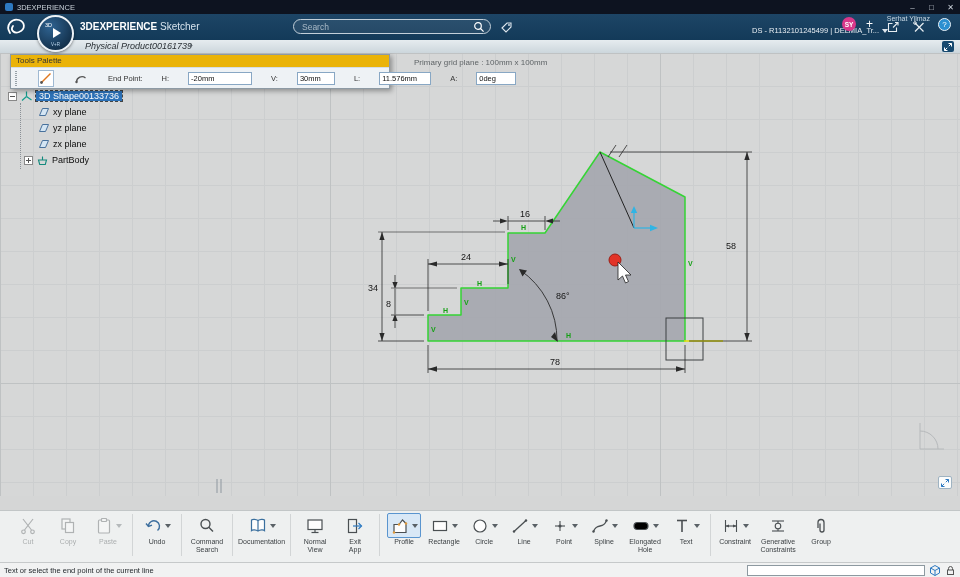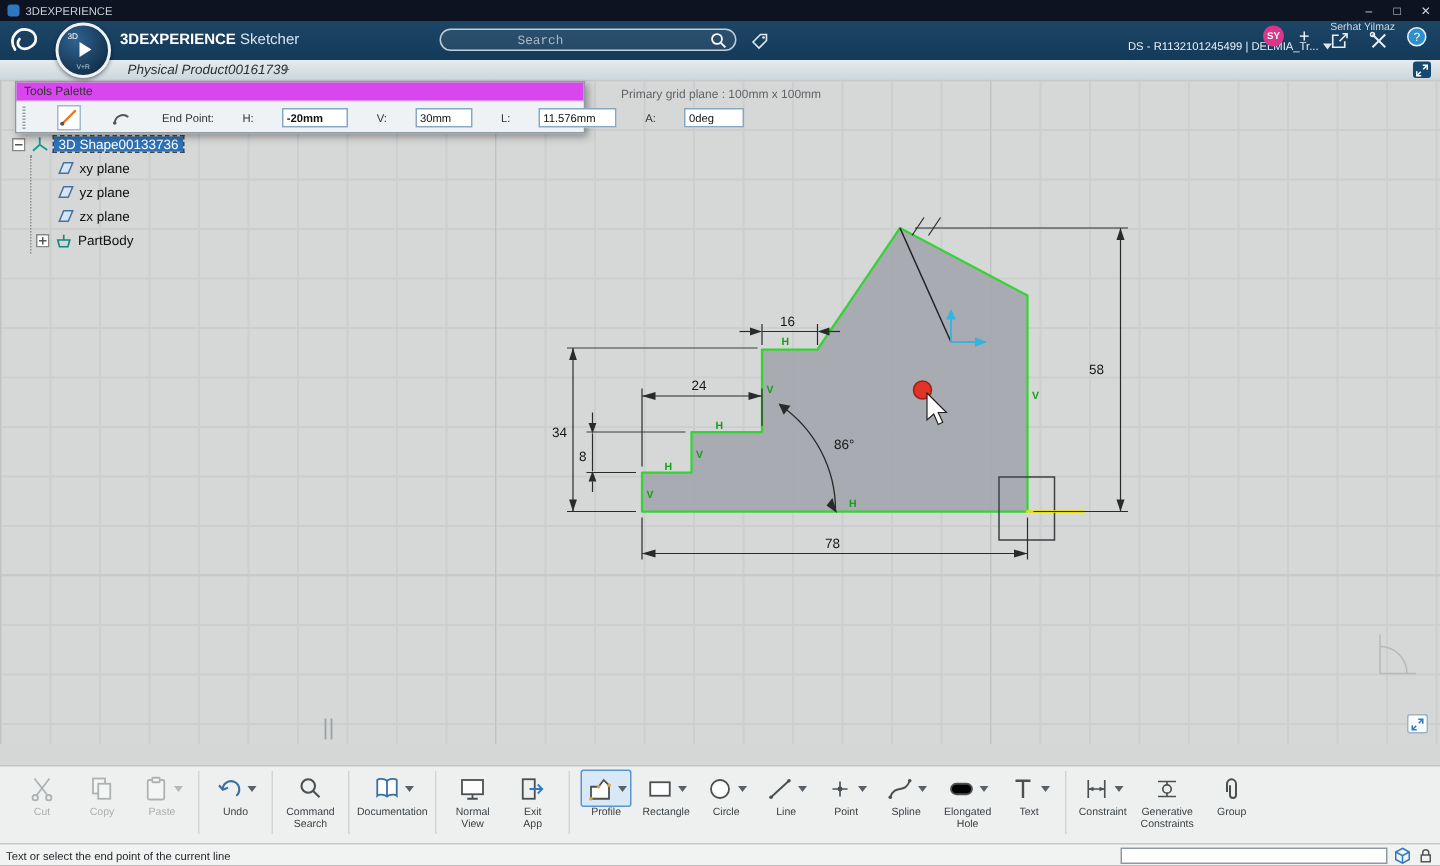--- a/index.html
+++ b/index.html
@@ -13,21 +13,21 @@
   .titlebar .tspacer { flex:1; }
   .winbtn { width:19px; text-align:center; font-size:8px; color:#cfd6dd; cursor:default; }
 
   
   .topbar { position:absolute; top:14px; left:0; right:0; height:26px; background:linear-gradient(#1d4566,#133a59); color:#fff; z-index:40; }
   .swoosh { position:absolute; left:4px; top:2px; }
   .brand { position:absolute; left:80px; top:7px; font-size:10px; white-space:nowrap; }
   .brand b { font-weight:bold; }
   .brand span.appn { font-weight:normal; color:#d7e4ee; }
   .searchpill { position:absolute; left:293px; top:5px; width:198px; height:15px; border:1px solid #c2cfd9; border-radius:8px; display:flex; align-items:center; background:rgba(255,255,255,0.07); }
-  .searchpill input { flex:1; background:transparent; border:none; outline:none; color:#e8eef3; font-size:8.5px; padding-left:8px; font-family:Liberation Mono, monospace;margin-left:43px; }
+  .searchpill input { flex:1; background:transparent; border:none; outline:none; color:#e8eef3; font-size:8.5px; padding-left:8px; font-family:Liberation Sans, sans-serif; }
   .searchpill input::placeholder { color:#a9bac7; }
   .searchpill .mag { margin-right:5px; }
   .tagico { position:absolute; left:500px; top:7px; }
   .username { position:absolute; right:30px; top:1px; font-size:7px; color:#c8d8e4; }
   .tenant { position:absolute; left:752px; top:12px; font-size:7.5px; color:#e9eff4; display:flex; align-items:center; white-space:nowrap; }
   .tenant .tcaret { width:0; height:0; border-left:3px solid transparent; border-right:3px solid transparent; border-top:4px solid #dfe7ee; margin-left:3px; }
   .avatar { position:absolute; left:842px; top:3px; width:14px; height:14px; border-radius:50%; background:#d8388a; color:#fff; font-size:6.5px; font-weight:bold; display:flex; align-items:center; justify-content:center; }
   .tb-ico { position:absolute; top:6px; }
   .plusico { left:866px; font-size:12px; color:#fff; top:4px; position:absolute; line-height:12px; }
   .helpico { position:absolute; left:938px; top:4px; width:13px; height:13px; border-radius:50%; background:#2d8fd0; border:1px solid #eaf2f8; color:#fff; font-size:8px; display:flex; align-items:center; justify-content:center; }
@@ -53,21 +53,21 @@
       linear-gradient(#cccecf 1px, transparent 1px),
       linear-gradient(90deg, #cccecf 1px, transparent 1px);
     background-size:330px 330px, 330px 330px, 33px 33px, 33px 33px;
   }
   .gridlabel { position:absolute; left:414px; top:5px; font-size:8px; color:#5f6467; }
   .sketchsvg { position:absolute; left:0; top:0; }
   .canvas-expand { position:absolute; left:938px; top:423px; width:14px; height:13px; background:#fbfcfc; border:1px solid #9fb3c2; border-radius:2px; display:flex; align-items:center; justify-content:center; }
 
   
   .palette { position:absolute; left:10px; top:1px; width:380px; height:35px; background:#f5f7f8; border:1px solid #8d9aa4; box-shadow:2px 2px 5px rgba(0,0,0,.35); z-index:20; }
-  .palette .ptitle { height:13px; font-size:8px; color:#333; padding:1px 0 0 5px; background:#d946ef; border-bottom:1px solid #d6dde2; }
+  .palette .ptitle { height:13px; font-size:8px; color:#333; padding:1px 0 0 5px; background:#eab308; border-bottom:1px solid #d6dde2; }
   .palette .pbody { height:20px; display:flex; align-items:center; gap:19px; padding:0 4px; background:#eef2f5; }
   .phandle { width:3px; height:15px; border-left:1px dotted #97a1a8; border-right:1px dotted #97a1a8; margin-right:2px; }
   .ptool { width:17px; height:17px; border:1px solid transparent; display:flex; align-items:center; justify-content:center; }
   .ptool.on { border-color:#9fb9d2; background:#fff; }
   .plabel { font-size:7.5px; color:#333; white-space:nowrap; }
   .pfield { height:13px; border:1px solid #88a7c4; background:#fff; font-size:7.5px; padding:0 2px; font-family:"Liberation Sans",sans-serif; color:#111; }
 
   
   .tree { position:absolute; left:8px; top:36px; z-index:10; font-size:9px; color:#0d0d0d; }
   .trow { display:flex; align-items:center; height:14px; margin-bottom:2px; white-space:nowrap; }
@@ -304,21 +304,21 @@
           </svg>
         </div>
         <div class="ptool">
           <svg width="14" height="14" viewBox="0 0 14 14">
             <path d="M2.5 11 A5.5 5.5 0 0 1 11.5 7" stroke="#555" fill="none" stroke-width="1.3"></path>
             <circle cx="2.5" cy="11" r="1.2" fill="#555"></circle>
           </svg>
         </div>
         <span class="plabel">End Point:</span>
         <span class="plabel">H:</span>
-        <input class="pfield" style="width: 44px; font-weight: bold;" value="-20mm">
+        <input class="pfield" style="width: 64px;" value="-20mm">
         <span class="plabel">V:</span>
         <input class="pfield" style="width: 38px;" value="30mm">
         <span class="plabel">L:</span>
         <input class="pfield" style="width: 52px;" value="11.576mm">
         <span class="plabel">A:</span>
         <input class="pfield" style="width: 40px;" value="0deg">
       </div>
     </div>
 
     <div class="tree">

